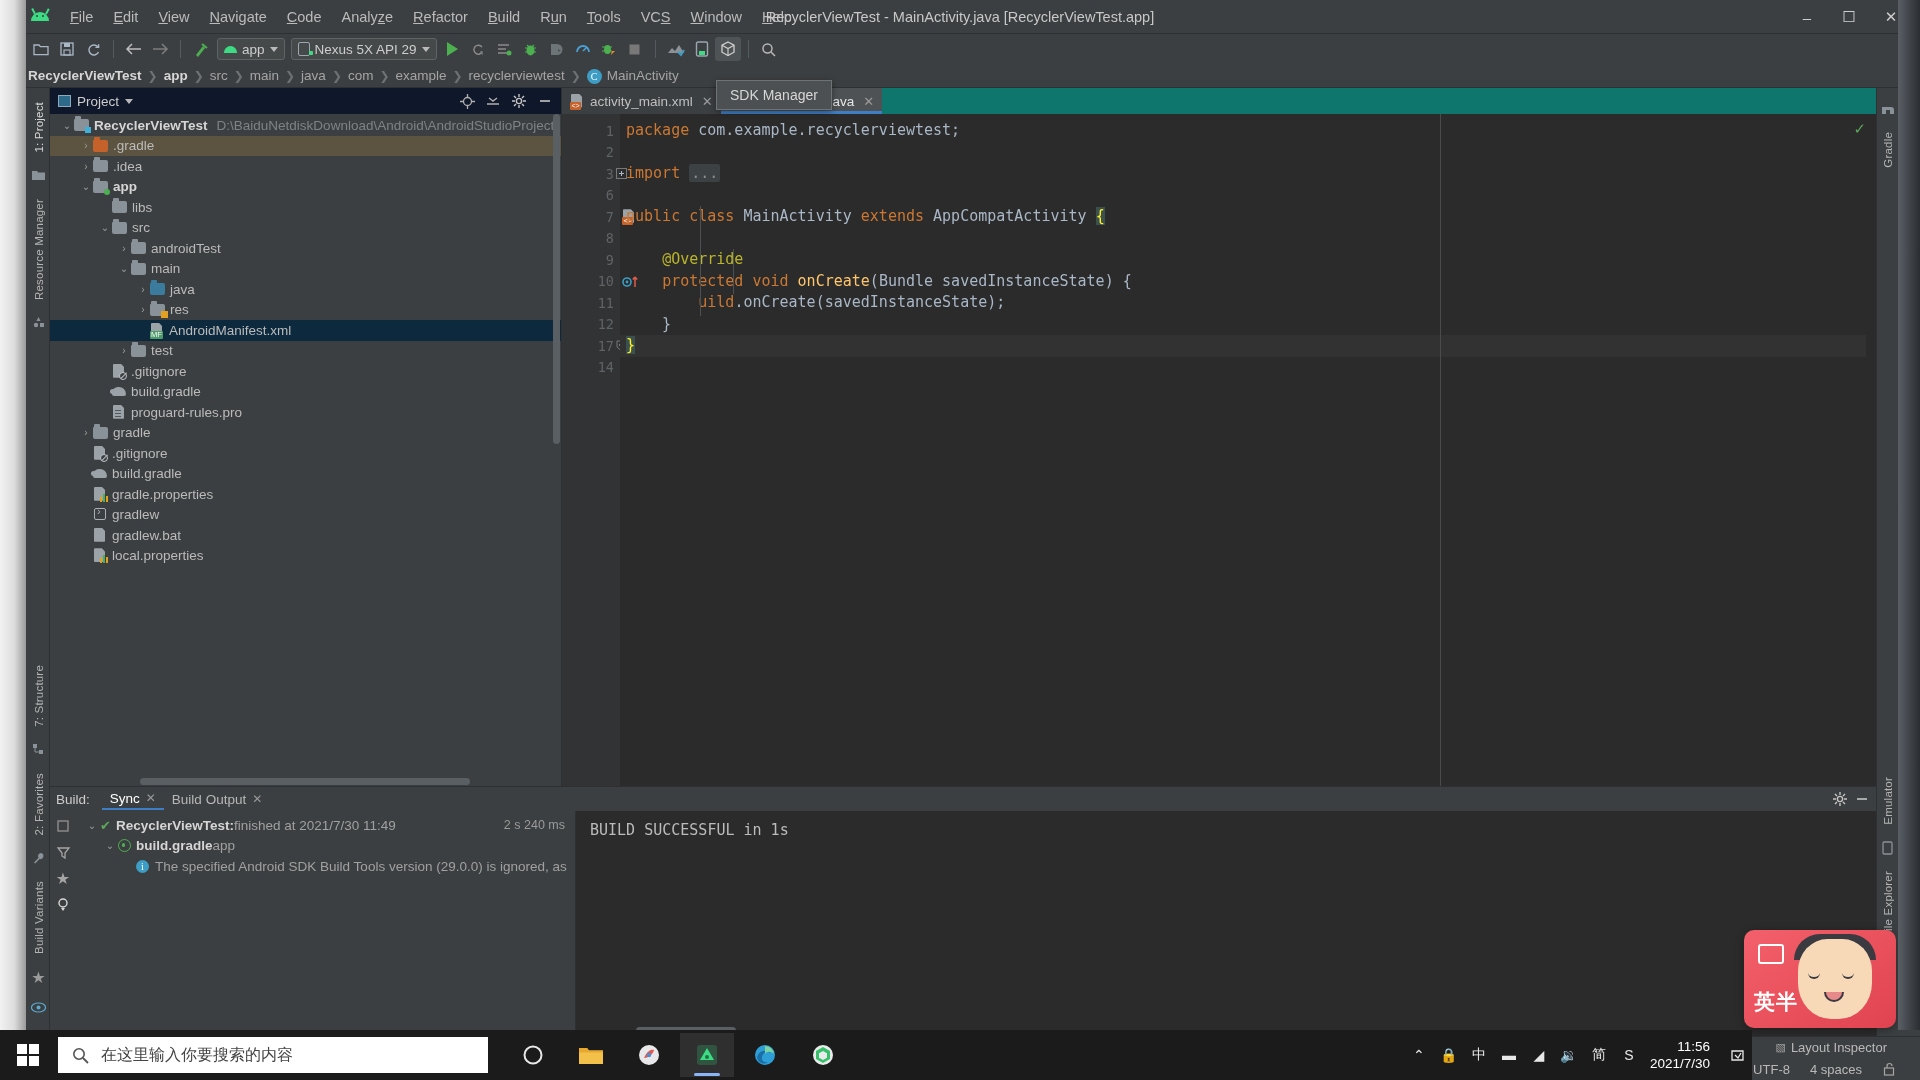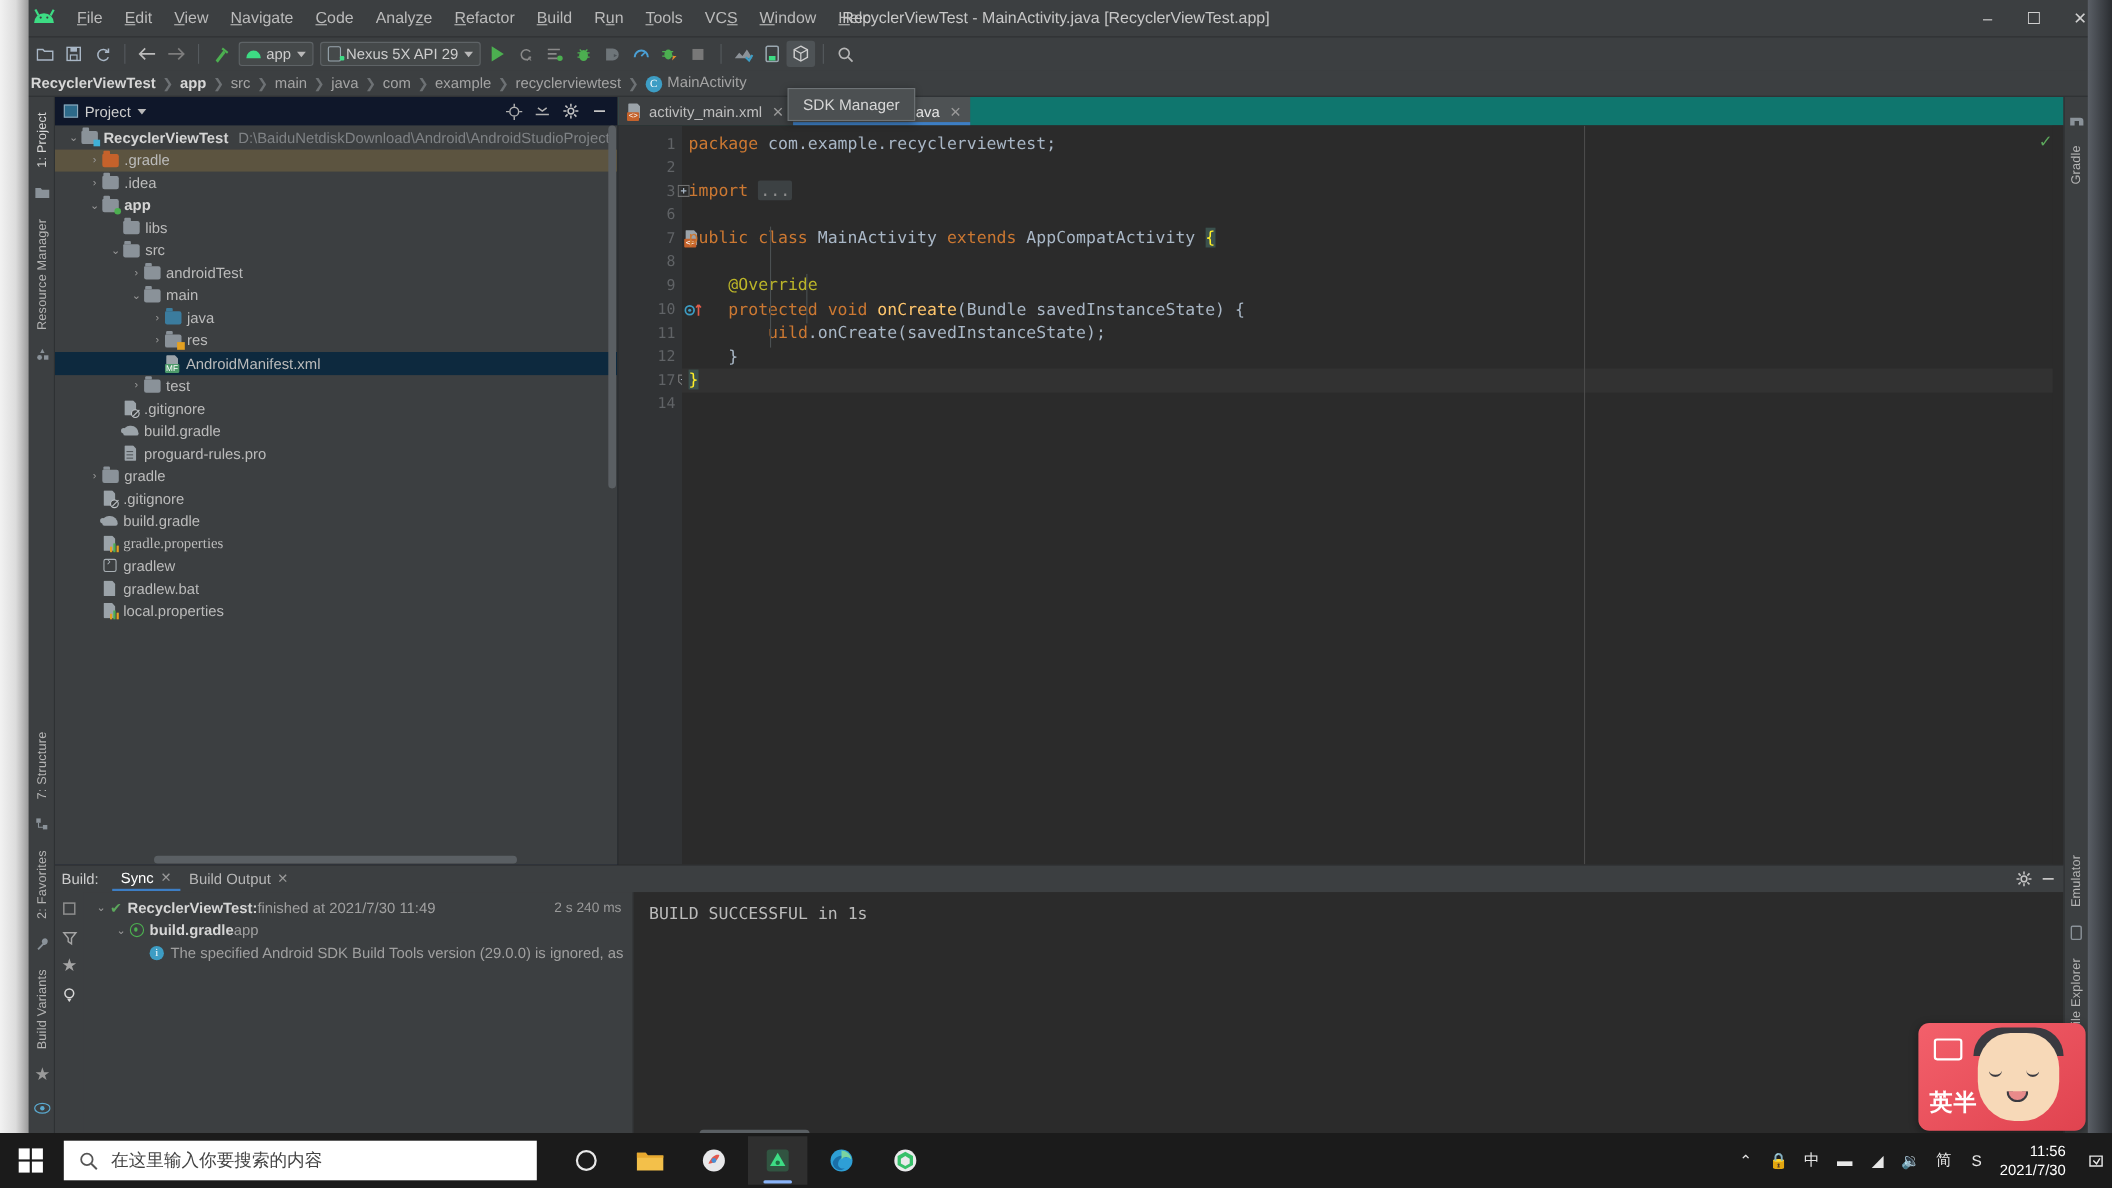--- a/index.html
+++ b/index.html
@@ -332,21 +332,21 @@
   .statusbar {
     height: 22px; background: #3c3f41; display: flex; align-items: center; font-size: 13px;
     color: #b9b9b9; padding-left: 28px; position: relative; z-index: 25;
   }
   .sb-left { display: flex; align-items: center; gap: 7px; }
   .sb-right { position: absolute; right: 24px; display: flex; align-items: center; gap: 20px; }
   .sb-ico { width: 14px; height: 14px; color: #a5a5a5; display: flex; align-items: center; justify-content: center; }
 
   
   .taskbar {
-    position: absolute; left: 0; bottom: 0; width: 1920px; height: 50px; background: #1b1b1b;
+    position: absolute; left: 0; bottom: 0; width: 1752px; height: 50px; background: #1b1b1b;
     display: flex; align-items: center; z-index: 70;
   }
   .tb-start {
     width: 56px; height: 50px; display: flex; align-items: center; justify-content: center;
   }
   .win-logo { width: 22px; height: 22px; display: grid; grid-template-columns: 1fr 1fr; grid-gap: 2.5px; }
   .win-logo i { background: #ffffff; display: block; }
   .tb-search {
     width: 430px; height: 36px; background: #ffffff; border-radius: 0; display: flex; align-items: center;
     gap: 12px; padding: 0 14px; color: #444; font-size: 16px; margin-left: 2px;
@@ -724,21 +724,21 @@
                 </span>
                 <span class="nm">.gitignore</span>
               </div>
               <div class="row" style="padding-left: 29px;">
                 <span class="arrow"></span>
                 <span class="fico gradle">
                   <span class="eleph"></span>
                 </span>
                 <span class="nm">build.gradle</span>
               </div>
-              <div class="row" style="padding-left: 29px; font-family: Liberation Serif, serif;">
+              <div class="row" style="padding-left: 29px;">
                 <span class="arrow"></span>
                 <span class="fico props">
                   <span class="sheet"></span>
                   <span class="bars">
                     <i></i>
                     <i></i>
                     <i></i>
                   </span>
                 </span>
                 <span class="nm">gradle.properties</span>

